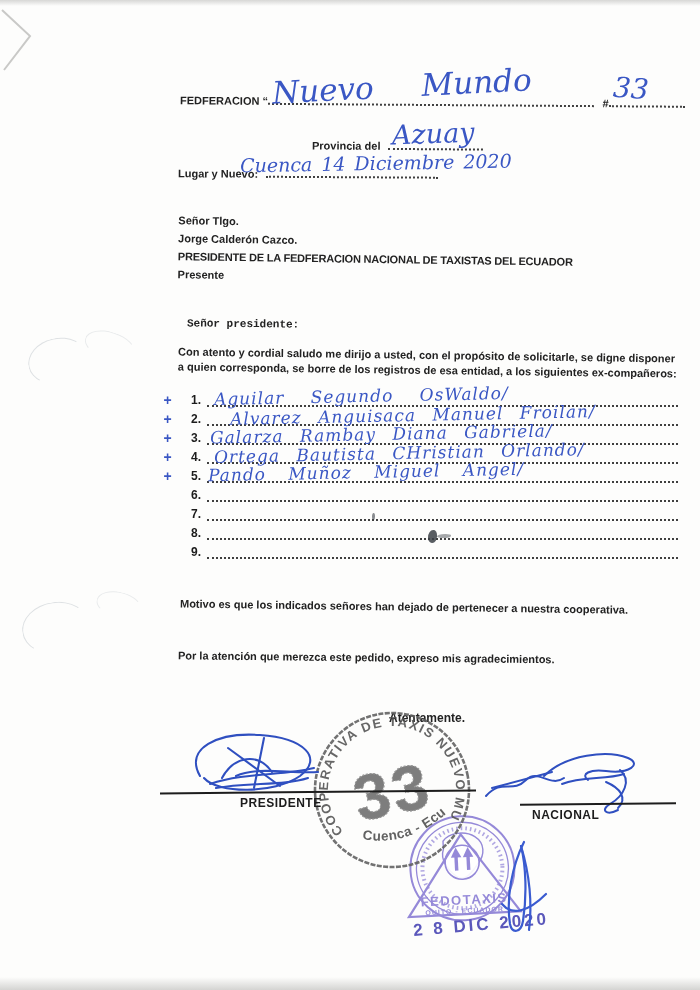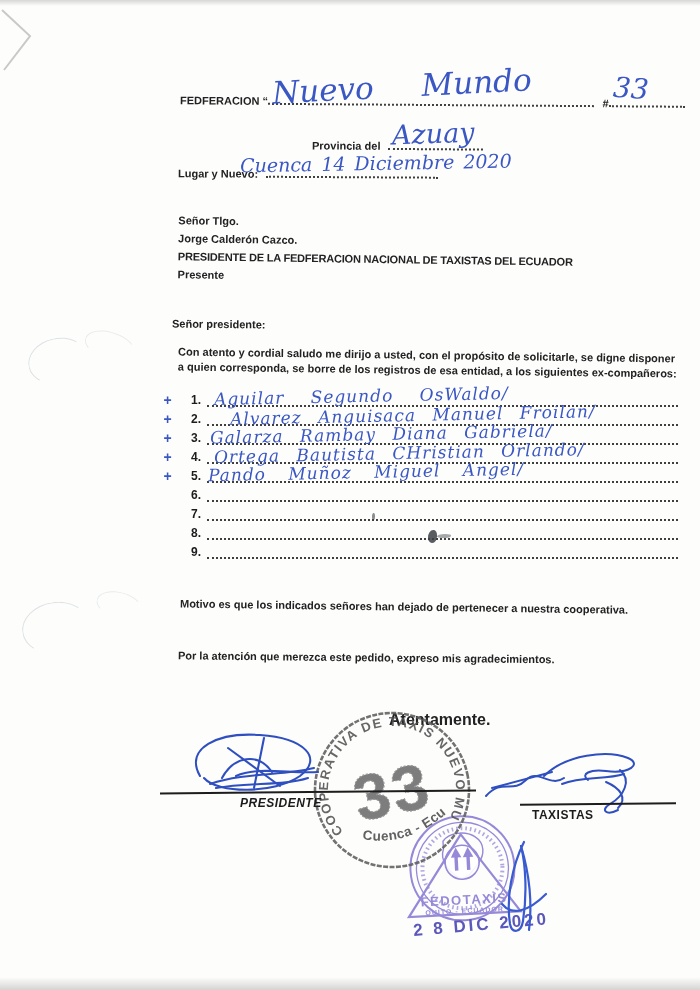--- a/index.html
+++ b/index.html
@@ -59,21 +59,21 @@
   </div>
   <span class="hw abs" style="left:240px;top:152px;font-size:19px;word-spacing:3px;transform:rotate(-1deg);">Cuenca 14 Diciembre 2020</span>
 
   <div class="abs" style="left:178px;top:214px;transform:rotate(0.8deg);line-height:18px;">
     <div class="printed">Señor Tlgo.</div>
     <div class="printed">Jorge Calderón Cazco.</div>
     <div class="printed" style="letter-spacing:-.2px;">PRESIDENTE DE LA FEDFERACION NACIONAL DE TAXISTAS DEL ECUADOR</div>
     <div class="printed">Presente</div>
   </div>
 
-  <div class="abs printed" style="left:172px;top:318px;transform:rotate(0.6deg);">Señor presidente:</div>
+  <div class="abs printed" style="left:187px;top:318px;transform:rotate(0.6deg);font-family:Liberation Mono, monospace;">Señor presidente:</div>
 
   <div class="abs printed" style="left:178px;top:348px;width:502px;line-height:15px;transform:rotate(0.8deg);">Con atento y cordial saludo me dirijo a usted, con el propósito de solicitarle, se digne disponer a quien corresponda, se borre de los registros de esa entidad, a los siguientes ex-compañeros:</div>
 
   <div class="roster-row" style="top:392px;">
       <span class="plus">+</span>
       <span class="num">1.</span>
       <span class="row-dots"></span>
     </div>
   <div class="roster-row" style="top:411px;">
       <span class="plus">+</span>
@@ -122,21 +122,21 @@
   <span class="hw name" style="left:214px;top:443px;">Ortega Bautista CHristian Orlando/</span>
   <span class="hw name" style="left:208px;top:462px;word-spacing:16px;">Pando Muñoz Miguel Angel/</span>
 
   <div class="blob" style="left:428px;top:530px;width:9px;height:13px;"></div>
   <div class="blob" style="left:437px;top:534px;width:14px;height:4px;opacity:.45;"></div>
   <div class="blob" style="left:372px;top:513px;width:3px;height:7px;opacity:.6;"></div>
 
   <div class="abs printed" style="left:180px;top:601px;width:510px;transform:rotate(0.8deg);">Motivo es que los indicados señores han dejado de pertenecer a nuestra cooperativa.</div>
   <div class="abs printed" style="left:178px;top:652px;width:510px;transform:rotate(0.6deg);">Por la atención que merezca este pedido, expreso mis agradecimientos.</div>
 
-  <div class="abs printed" style="left:389px;top:711px;font-size:16px;">Atentamente.</div>
+  <div class="abs printed" style="left:389px;top:711px;font-size:12px;">Atentamente.</div>
 
   <svg class="abs" style="left:306px;top:704px;transform:rotate(-12deg);opacity:.88;z-index:4;" width="172" height="172" viewBox="0 0 172 172">
     <circle cx="86" cy="86" r="77" fill="none" stroke="#5f5f5f" stroke-width="2.6" stroke-dasharray="5,1.4"></circle>
     <path id="arcTop" d="M 33,122 A 64,64 0 1 1 139,122" fill="none"></path>
     <text font-family="Liberation Sans, sans-serif" font-size="13" font-weight="700" fill="#525252" letter-spacing="1.5">
       <textPath href="#arcTop" startOffset="6" textLength="310" lengthAdjust="spacingAndGlyphs">COOPERATIVA DE TAXIS NUEVO MUNDO</textPath>
     </text>
     <text x="86" y="110" text-anchor="middle" font-family="Liberation Sans, sans-serif" font-size="64" font-weight="700" fill="#6c6c6c" letter-spacing="3" stroke="#8a8a8a" stroke-width="1.2" stroke-dasharray="2,1.6">33</text>
     <path id="arcBottom" d="M 34,122 Q 86,150 138,118" fill="none"></path>
     <text font-family="Liberation Sans, sans-serif" font-size="13.5" font-weight="700" fill="#4c4c4c" letter-spacing=".5">
@@ -149,34 +149,34 @@
       <path d="M34,50 C18,22 52,6 94,9 C138,12 158,32 134,50 C108,68 52,68 38,52"></path>
       <path d="M56,52 C68,30 92,26 106,46"></path>
       <path d="M62,22 L114,60"></path>
       <path d="M98,12 L88,62"></path>
       <path d="M44,58 C80,46 116,50 148,42"></path>
       <path d="M70,50 C92,40 124,48 152,46"></path>
       <path d="M50,62 C84,56 118,60 142,52"></path>
     </g>
   </svg>
   <div class="sigline" style="left:160px;top:791px;width:316px;transform:rotate(-0.5deg);"></div>
-  <div class="siglabel" style="left:240px;top:796px;font-style:italic;">PRESIDENTE</div>
+  <div class="siglabel" style="left:240px;top:796px;">PRESIDENTE</div>
 
   <svg class="abs" style="left:478px;top:744px;z-index:5;" width="190" height="78" viewBox="0 0 190 78">
     <g fill="none" stroke="#2f4fc0" stroke-width="2" stroke-linecap="round">
       <path d="M8,52 C24,34 34,50 48,36 C60,24 72,44 86,34"></path>
       <path d="M14,44 L74,28"></path>
       <path d="M66,32 C88,10 130,6 150,14 C164,20 152,30 128,27 C112,25 102,30 110,36"></path>
       <path d="M84,40 C104,32 128,36 146,30"></path>
       <path d="M142,26 C154,36 146,52 132,60 C122,66 128,72 140,66"></path>
       <path d="M128,38 C142,44 150,54 140,64"></path>
     </g>
   </svg>
   <div class="sigline" style="left:520px;top:803px;width:156px;transform:rotate(-0.6deg);"></div>
-  <div class="siglabel" style="left:532px;top:808px;">TAXISTAS</div>
+  <div class="siglabel" style="left:532px;top:808px;">NACIONAL</div>
 
   <svg class="abs" style="left:393px;top:810px;transform:rotate(-3deg);opacity:.92;" width="150" height="138" viewBox="0 0 150 138">
     <g stroke="#8d80d6" fill="none">
       <circle cx="70" cy="58" r="52" stroke-width="2"></circle>
       <circle cx="70" cy="58" r="46" stroke-width="1.3"></circle>
       <circle cx="70" cy="58" r="40" stroke-width="4" stroke-dasharray="1.6,3" opacity=".75"></circle>
       <path d="M52,30 C58,22 74,20 84,27 C94,34 93,46 86,54 C80,62 72,72 64,66 C55,59 48,48 52,38 Z" stroke-width="1.4"></path>
       <circle cx="70" cy="52" r="17" fill="#ffffff" fill-opacity=".92" stroke-width="1.6"></circle>
       <path d="M70,24 L14,104 L126,104 Z" stroke-width="2.2"></path>
     </g>

